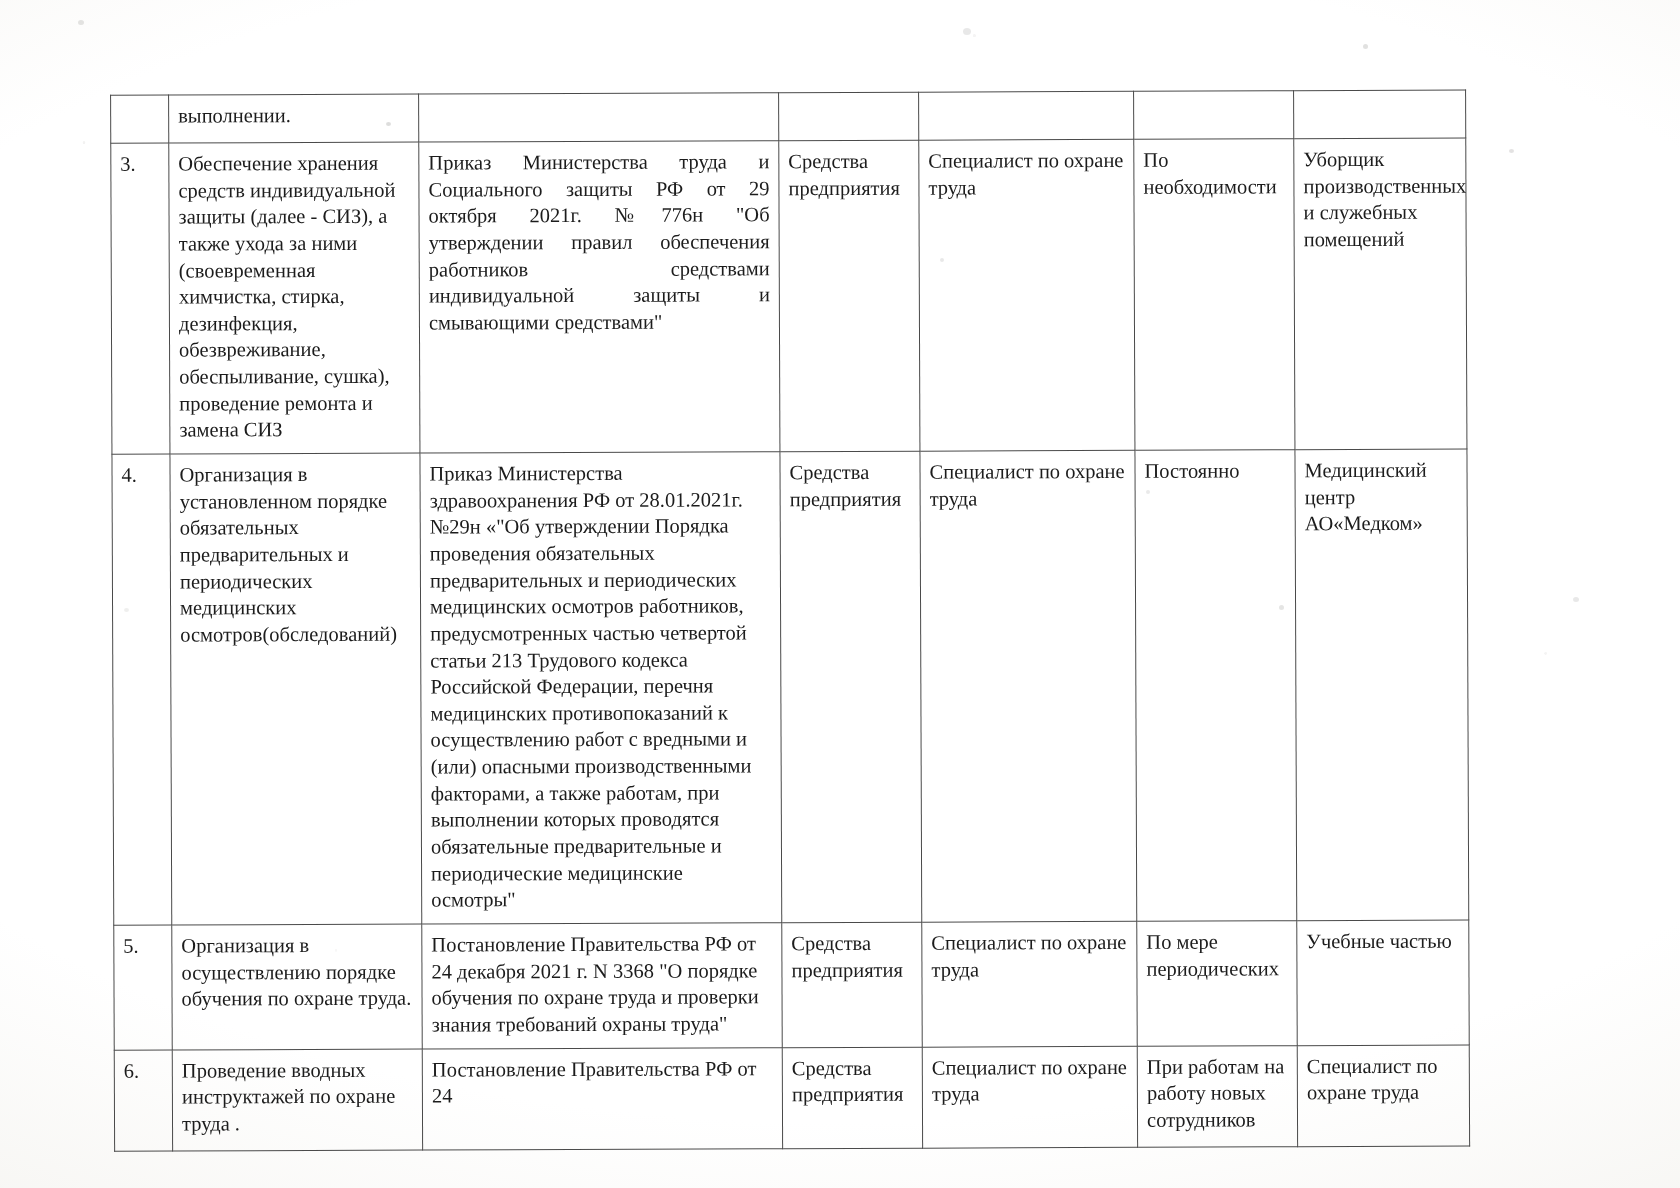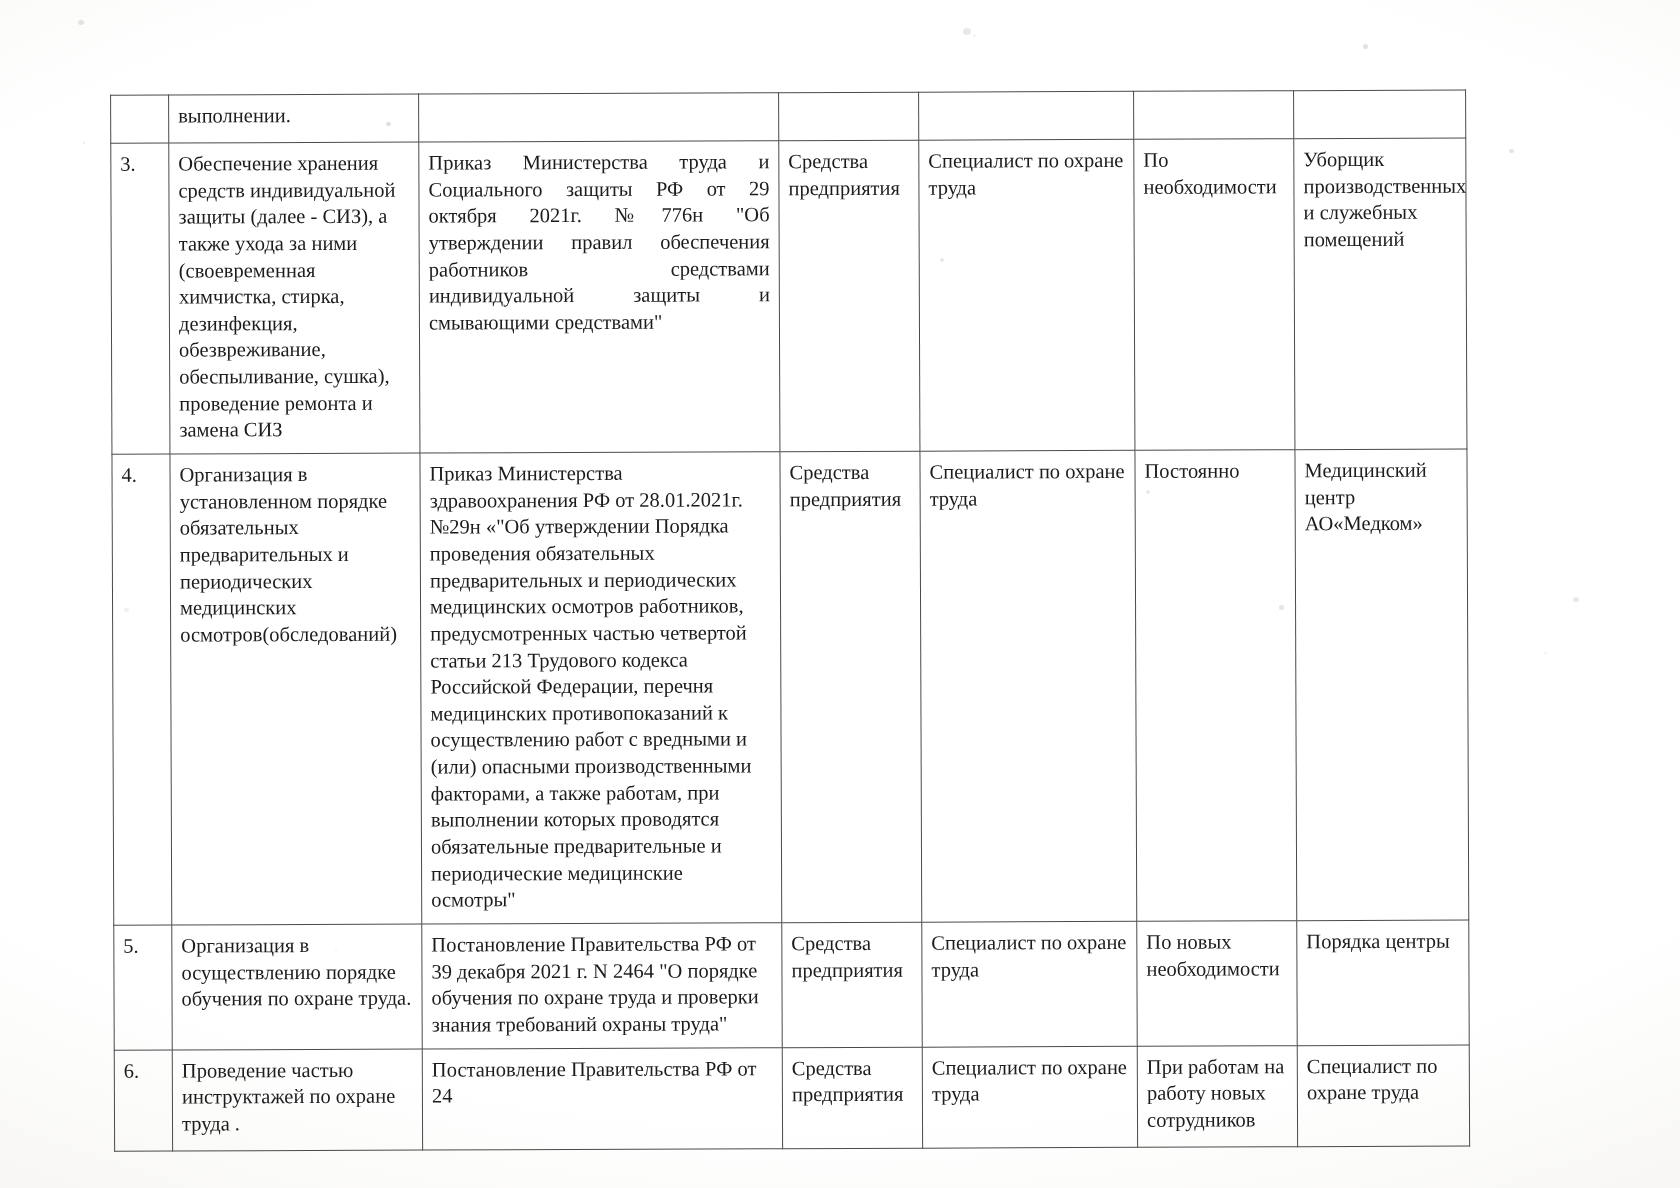--- a/index.html
+++ b/index.html
@@ -156,30 +156,30 @@
         <td class="push-16 ink-dark">Приказ Министерства здравоохранения РФ  от 28.01.2021г. №29н «"Об утверждении Порядка проведения обязательных предварительных и периодических медицинских осмотров работников, предусмотренных частью четвертой статьи 213 Трудового кодекса Российской Федерации, перечня медицинских противопоказаний к осуществлению работ с вредными и (или) опасными производственными факторами, а также работам, при выполнении которых проводятся обязательные предварительные и периодические медицинские осмотры"</td>
         <td class="push-16">Средства предприятия</td>
         <td class="push-16">Специалист по охране труда</td>
         <td class="push-16">Постоянно</td>
         <td class="push-16">Медицинский центр АО«Медком»</td>
       </tr>
 
       <tr>
         <td class="num push-8">5.</td>
         <td class="push-16">Организация в осуществлению порядке обучения по охране труда.</td>
-        <td class="push-40 ink-dark">Постановление Правительства РФ от 39 декабря 2021 г. N 2464 "О порядке обучения по охране труда и проверки знания требований охраны труда"</td>
+        <td class="push-40 ink-dark">Постановление Правительства РФ от 24 декабря 2021 г. N 3368 "О порядке обучения по охране труда и проверки знания требований охраны труда"</td>
         <td class="push-28">Средства предприятия</td>
         <td class="push-28">Специалист по охране труда</td>
-        <td class="push-28">По новых необходимости</td>
-        <td class="push-28">Порядка центры</td>
+        <td class="push-28">По мере периодических</td>
+        <td class="push-28">Учебные частью</td>
       </tr>
 
       <tr class="last">
         <td class="num push-8">6.</td>
-        <td class="push-16">Проведение частью инструктажей по охране труда .</td>
+        <td class="push-16">Проведение вводных инструктажей по охране труда .</td>
         <td class="push-40 ink-dark">Постановление Правительства РФ от 24</td>
         <td class="push-28">Средства предприятия</td>
         <td class="push-28">Специалист по охране труда</td>
         <td class="push-28">При работам на работу новых сотрудников</td>
         <td class="push-28">Специалист по охране труда</td>
       </tr>
 
     </tbody>
   </table>
 </div>

